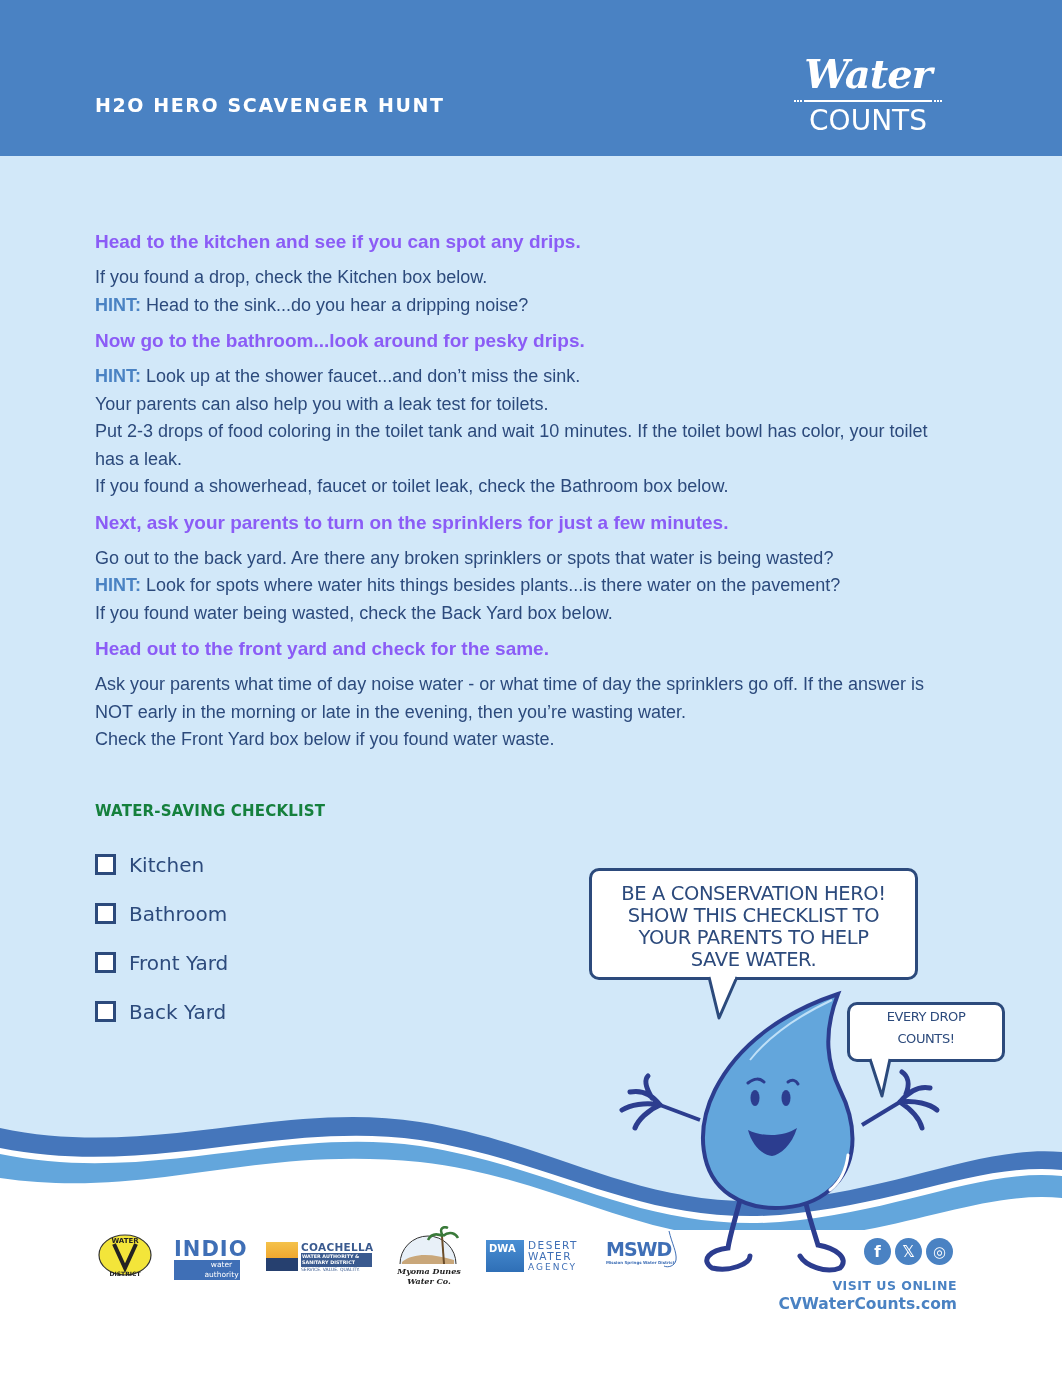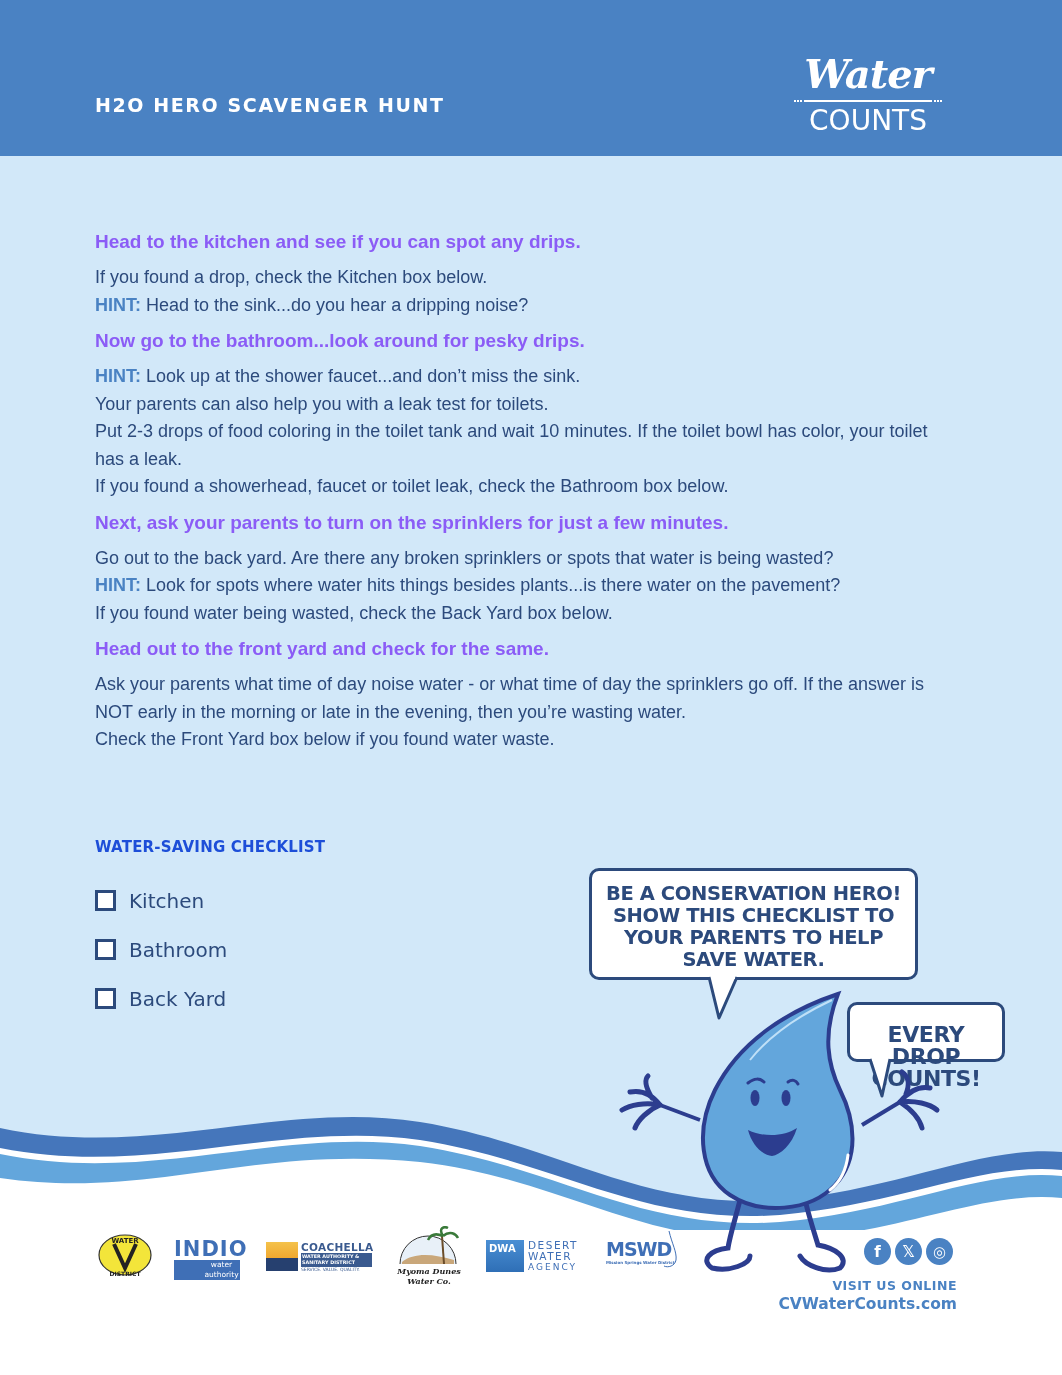--- a/index.html
+++ b/index.html
@@ -18,28 +18,28 @@
 
   .main-bg { position: absolute; left: 0; top: 156px; width: 1062px; height: 1000px; background: #d2e8f9; }
 
   .content { position: absolute; left: 95px; top: 230px; width: 860px; }
   .section { margin-bottom: 10px; }
   .section h2 { font-size: 19px; font-weight: bold; color: #8b5cf6; line-height: 24px; margin-bottom: 10px; font-family: "Liberation Sans", sans-serif; }
   .section p { font-size: 18px; line-height: 27.5px; color: #2c4a7c; }
   .hint { color: #4a82c3; font-weight: bold; }
 
   .checklist { position: absolute; left: 95px; top: 802px; }
-  .checklist-title { font-size: 16px; font-weight: bold; color: #1d4ed8; font-family: "DejaVu Sans", sans-serif; font-size: 15px; letter-spacing: 0.2px; margin-bottom: 20px; margin-top: 36px; }
+  .checklist-title { font-size: 16px; font-weight: bold; color: #15803d; font-family: "DejaVu Sans", sans-serif; font-size: 15px; letter-spacing: 0.2px; margin-bottom: 20px; }
   .check-item { display: flex; align-items: center; height: 49px; }
   .checkbox { width: 21px; height: 21px; border: 3px solid #2c4a7c; background: #fff; margin-right: 13px; cursor: pointer; }
   .check-label { font-size: 20px; color: #2c4a7c; font-family: "DejaVu Sans", sans-serif; }
 
-  .bubble { position: absolute; background: #fff; border: 3px solid #2c4a7c; border-radius: 10px; color: #2c4a7c; font-weight: bold; text-align: center; font-family: "DejaVu Sans", sans-serif; }
+  .bubble { position: absolute; background: #fff; border: 3px solid #2c4a7c; border-radius: 10px; color: #2c4a7c; font-weight: normal; text-align: center; font-family: "DejaVu Sans", sans-serif; }
   .bubble1 { left: 589px; top: 868px; width: 329px; height: 112px; padding-top: 12px; font-size: 19.5px; line-height: 22px; letter-spacing: -0.4px; }
-  .bubble2 { left: 847px; top: 1002px; width: 158px; height: 60px; padding-top: 19px; font-size: 22px; line-height: 22px; letter-spacing: -0.4px; }
+  .bubble2 { left: 847px; top: 1002px; width: 158px; height: 60px; padding-top: 1px; font-size: 13px; line-height: 22px; letter-spacing: -0.4px; }
 
   .waves { position: absolute; left: 0; top: 1090px; width: 1062px; height: 140px; }
   .mascot { position: absolute; left: 600px; top: 980px; width: 360px; height: 300px; }
 
   .partners { position: absolute; left: 90px; top: 1226px; width: 600px; height: 64px; }
   .partner { position: absolute; }
   .p-text { font-family: "DejaVu Sans", sans-serif; font-weight: bold; }
 
   .social { position: absolute; left: 864px; top: 1238px; display: flex; gap: 4px; }
   .social-icon { width: 27px; height: 27px; border-radius: 50%; background: #4a82c3; color: #fff; display: flex; align-items: center; justify-content: center; font-weight: bold; font-size: 15px; cursor: pointer; font-family: "DejaVu Sans", sans-serif; }
@@ -96,20 +96,24 @@
   <div class="check-item">
     <span class="checkbox"></span>
     <span class="check-label">Kitchen</span>
   </div>
   <div class="check-item">
     <span class="checkbox"></span>
     <span class="check-label">Bathroom</span>
   </div>
   <div class="check-item">
     <span class="checkbox"></span>
+    <span class="check-label">Front Yard</span>
+  </div>
+  <div class="check-item">
+    <span class="checkbox"></span>
     <span class="check-label">Back Yard</span>
   </div>
 </div>
 
 <svg class="waves" viewBox="0 0 1062 140" preserveAspectRatio="none">
   <rect x="0" y="0" width="1062" height="140" fill="#d2e8f9"></rect>
   <path d="M0,38 C150,70 280,10 420,32 C560,55 640,120 780,110 C900,100 980,55 1062,62 L1062,140 L0,140 Z" fill="#4576bb"></path>
   <path d="M0,58 C150,88 280,30 420,50 C560,72 640,135 780,125 C900,115 980,72 1062,80 L1062,140 L0,140 Z" fill="#ffffff"></path>
   <path d="M0,64 C150,95 280,36 420,56 C560,78 640,142 780,132 C900,122 980,78 1062,86 L1062,140 L0,140 Z" fill="#63a6dc"></path>
   <path d="M0,88 C150,110 250,55 420,72 C560,88 640,155 780,150 C900,145 980,100 1062,108 L1062,140 L0,140 Z" fill="#ffffff"></path>

